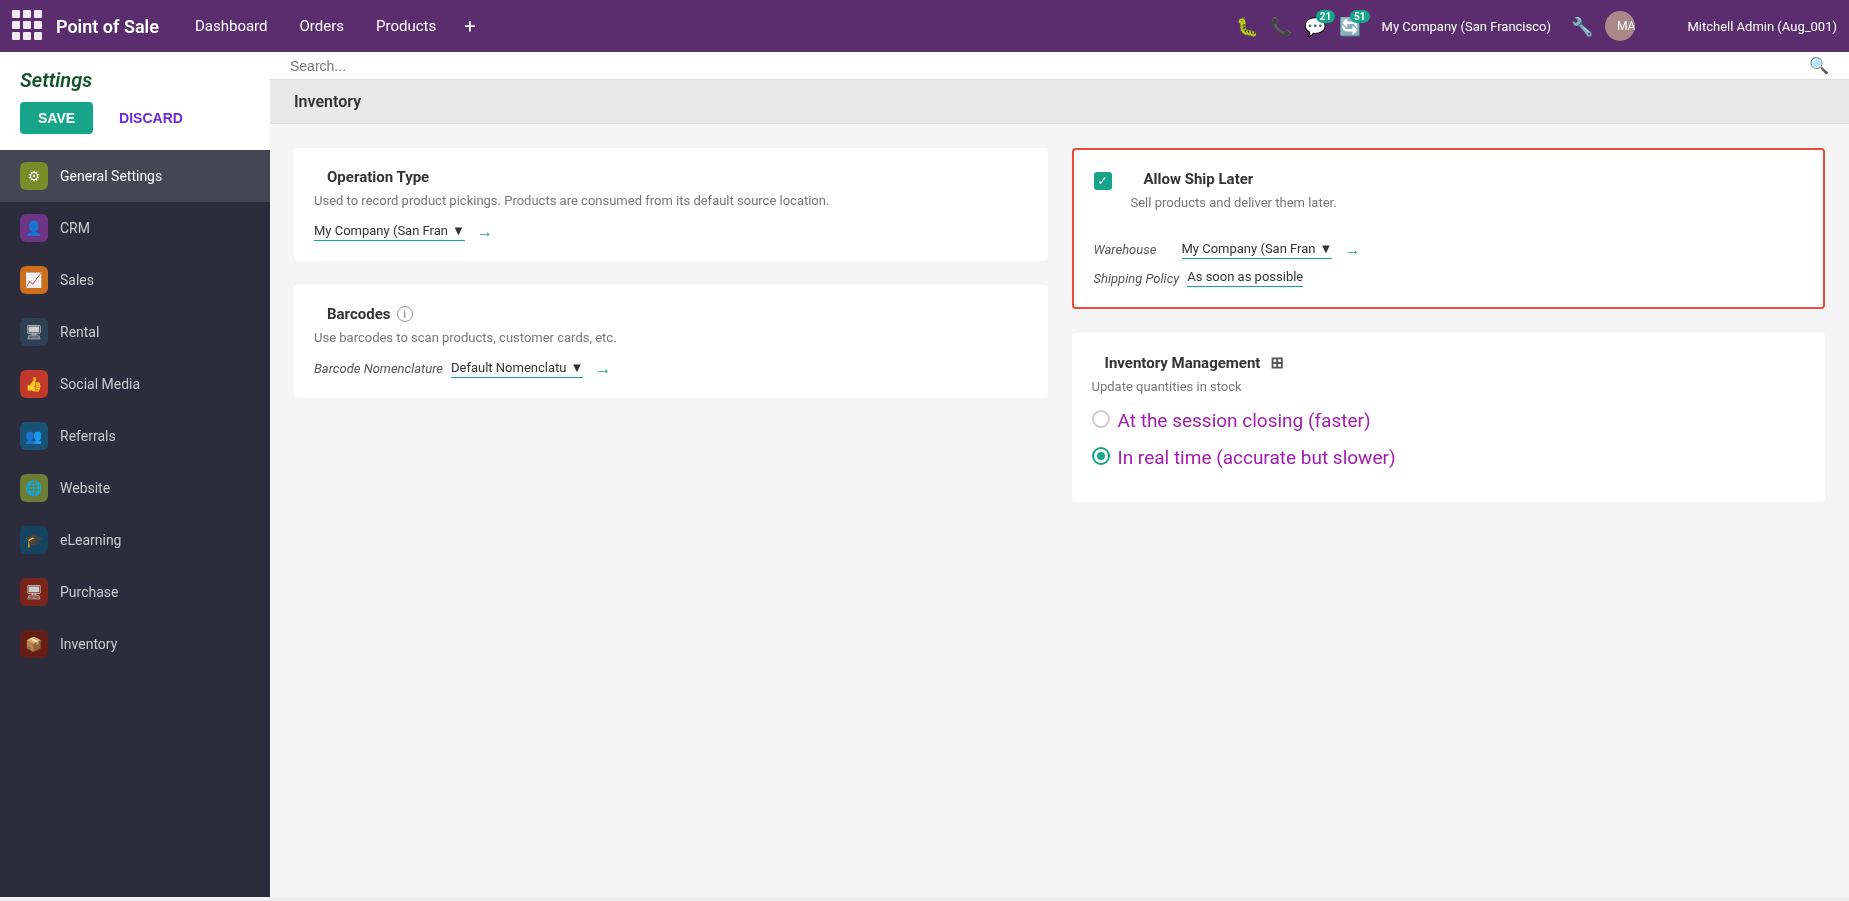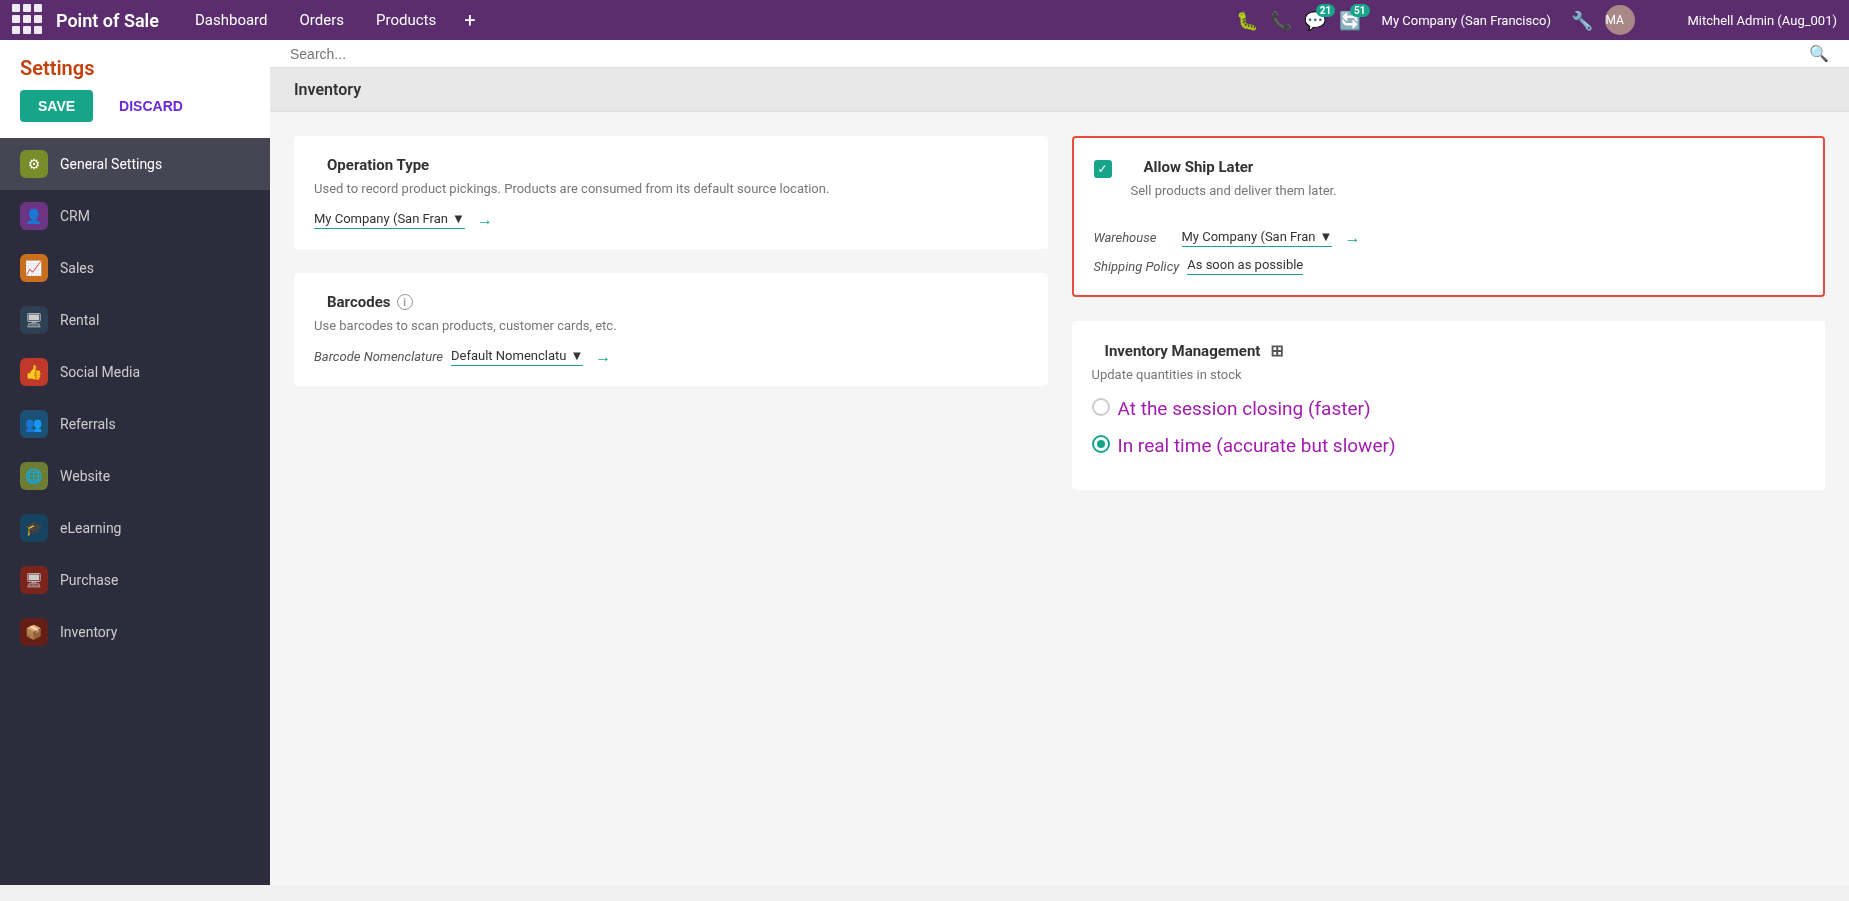--- a/index.html
+++ b/index.html
@@ -4,21 +4,21 @@
   <style>
     * { box-sizing: border-box; margin: 0; padding: 0; }
     body { font-family: -apple-system, BlinkMacSystemFont, 'Segoe UI', Roboto, sans-serif; font-size: 14px; background: #f0f0f0; }
 
     
     .top-nav {
       background: #5b2d6e;
       color: white;
       display: flex;
       align-items: center;
-      height: 40px;
+      height: 52px;
       padding: 16px 12px;
       gap: 8px;
     }
     .nav-grid-icon {
       width: 32px; height: 32px;
       display: grid;
       grid-template-columns: repeat(3,8px);
       grid-template-rows: repeat(3,8px);
       gap: 3px;
       margin-right: 4px;
@@ -82,29 +82,30 @@
       font-size: 13px;
       margin: 0 8px;
       white-space: nowrap;
     }
     .nav-tool-icon { color: white; font-size: 18px; }
     .avatar {
       width: 30px; height: 30px;
       border-radius: 50%;
       background: #a88;
       overflow: hidden;
-      display: flex; align-items: center; justify-content: flex-start;
+      display: flex; align-items: center; justify-content: flex-end;
       font-size: 12px; color: white;
     }
     .user-name { color: white; font-size: 13px; margin-left: 40px; }
     .settings-title {
       font-size: 20px;
       font-weight: 600;
-      color: #c2410c;
+      color: #14532d;
       margin-bottom: 10px;
+      font-style: italic;
     }
     .btn-save {
       background: #17a589;
       color: white;
       border: none;
       padding: 8px 18px;
       border-radius: 4px;
       font-size: 14px;
       font-weight: 600;
       cursor: pointer;

